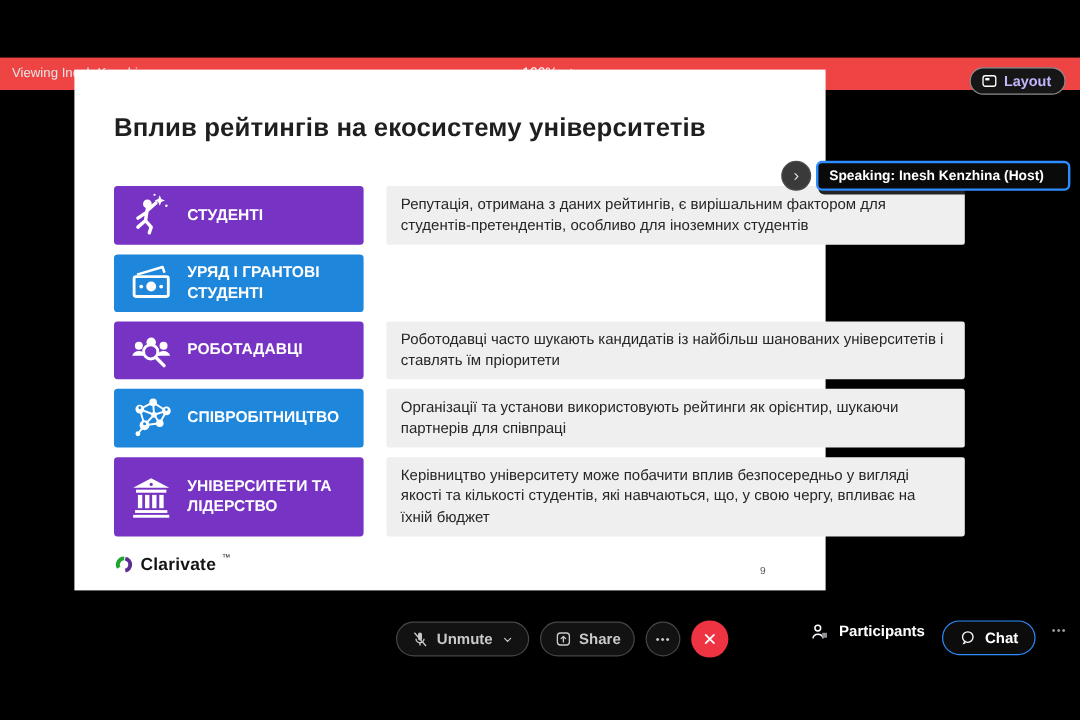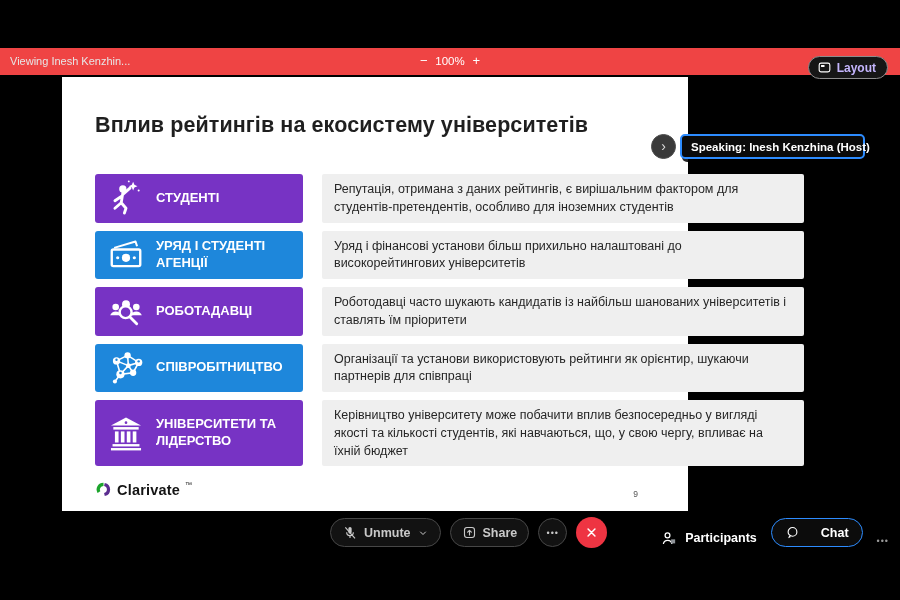--- a/index.html
+++ b/index.html
@@ -7,47 +7,47 @@
   .app { position:relative; width:900px; height:600px; background:#000; font-family:"Liberation Sans", sans-serif; }
 
   
   .topbar { position:absolute; top:48px; left:0; width:900px; height:27px; background:#ef4444; }
   .viewing-label { position:absolute; left:10px; top:7px; color:#e6e6e6; font-size:11px; }
   .zoom-controls { position:absolute; left:420px; top:6px; width:60px; display:flex; justify-content:space-between; align-items:center; color:#fff; font-size:11.5px; }
   .zoom-btn { cursor:pointer; font-size:13px; line-height:1; color:#fff; background:none; border:none; font-family:inherit; }
   .layout-btn { position:absolute; right:12px; top:56px; height:23px; display:flex; align-items:center; gap:5px; padding:0 11px 0 8px; border-radius:12px; background:#161616; border:1.5px solid #8d8d8d; color:#c4b5fd; font-size:12px; font-weight:700; cursor:pointer; font-family:inherit; }
 
   
-  .slide { position:absolute; left:62px; top:77px; width:626px; height:434px; background:#fff; }
+  .slide { position:absolute; left:62px; top:58px; width:626px; height:434px; background:#fff; }
   .slide-title { position:absolute; left:33px; top:36px; font-size:21.5px; font-weight:700; color:#1f1f1f; letter-spacing:.1px; }
   .slide-body { position:absolute; left:33px; top:97px; width:709px; display:flex; flex-direction:column; gap:8px; }
   .srow { display:flex; gap:19px; min-height:48px; align-items:stretch; }
   .cat { width:208px; flex-shrink:0; border-radius:3px; display:flex; align-items:center; gap:9px; padding:4px 8px 4px 10px; }
   .icon-wrap { width:42px; flex-shrink:0; display:flex; justify-content:center; align-items:center; }
   .icon-wrap svg { width:38px; height:38px; }
   .cat-label { color:#fff; font-weight:700; font-size:13px; line-height:1.3; }
   .desc { flex:1; background:#efefef; border-radius:2px; padding:7px 12px 6px 12px; font-size:12.5px; line-height:1.42; color:#262626; }
   .slide-footer { position:absolute; left:33px; bottom:13px; display:flex; align-items:center; gap:5px; }
   .logo-text { font-size:14.5px; font-weight:700; color:#141414; letter-spacing:.2px; }
   .logo-tm { font-size:7px; color:#141414; vertical-align:top; position:relative; top:-5px; }
   .page-number { position:absolute; right:50px; bottom:12px; font-size:8.5px; color:#555; }
 
   
   .speaking-wrap { position:absolute; left:651px; top:134px; display:flex; align-items:center; gap:4px; z-index:5; }
   .collapse-btn { width:25px; height:25px; border-radius:50%; background:#3a3a3a; border:1px solid #4d4d4d; color:#dcdcdc; font-size:14px; line-height:1; display:flex; align-items:center; justify-content:center; cursor:pointer; font-family:inherit; padding-bottom:2px; }
-  .speaking-banner { height:25px; width:185px; background:#0a0a0a; border:2px solid #2d8cff; border-radius:5px; color:#fff; font-size:11.5px; font-weight:600; display:flex; align-items:center; padding:0 9px; white-space:nowrap; box-shadow:2px 3px 0 rgba(0,0,0,.85); }
+  .speaking-banner { height:25px; width:212px; background:#0a0a0a; border:2px solid #2d8cff; border-radius:5px; color:#fff; font-size:11.5px; font-weight:600; display:flex; align-items:center; padding:0 9px; white-space:nowrap; box-shadow:2px 3px 0 rgba(0,0,0,.85); }
 
   
   .center-controls { position:absolute; left:330px; top:517px; display:flex; align-items:center; gap:9px; }
   .pill-btn { height:29px; display:flex; align-items:center; gap:6px; padding:0 11px; border-radius:15px; border:1px solid #474747; background:#121212; color:#c9c9c9; font-size:12.5px; font-weight:700; cursor:pointer; font-family:inherit; }
   .circle-btn { width:29px; height:29px; border-radius:50%; border:1px solid #474747; background:#121212; color:#c9c9c9; display:flex; align-items:center; justify-content:center; cursor:pointer; font-size:11px; letter-spacing:1px; font-family:inherit; }
   .leave-btn { width:31px; height:31px; border-radius:50%; border:none; display:flex; align-items:center; justify-content:center; cursor:pointer; }
-  .right-controls { position:absolute; right:11px; top:517px; display:flex; align-items:flex-end; gap:14px; height:30px; }
+  .right-controls { position:absolute; right:11px; top:517px; display:flex; align-items:flex-start; gap:14px; height:30px; }
   .flat-btn { display:flex; align-items:center; gap:7px; background:none; border:none; color:#fff; font-size:12.5px; font-weight:700; cursor:pointer; font-family:inherit; }
-  .chat-btn { height:29px; display:flex; align-items:center; gap:21px; padding:0 13px; border-radius:15px; border:1.5px solid #2d8cff; background:#0c0c0c; color:#fff; font-size:12.5px; font-weight:700; cursor:pointer; font-family:inherit; }
+  .chat-btn { height:29px; display:flex; align-items:center; gap:7px; padding:0 13px; border-radius:15px; border:1.5px solid #2d8cff; background:#0c0c0c; color:#fff; font-size:12.5px; font-weight:700; cursor:pointer; font-family:inherit; }
   .overflow-dots { color:#9a9a9a; font-size:12px; letter-spacing:1px; background:none; border:none; cursor:pointer; font-family:inherit; }
 </style>
 </head>
 <body>
 
 <div class="app">
 
   <div class="topbar">
     <div class="viewing-label">Viewing Inesh Kenzhin...</div>
     <div class="zoom-controls">
@@ -93,24 +93,21 @@
         <div class="cat" style="background: rgb(30, 135, 219); --box: #1e87db;">
           <span class="icon-wrap">
             <svg viewBox="0 0 48 48">
               <path d="M9 15L36 7l2 6" fill="none" stroke="#fff" stroke-width="2.6" stroke-linejoin="round"></path>
               <rect x="6" y="17" width="36" height="21" rx="2" fill="none" stroke="#fff" stroke-width="3"></rect>
               <circle cx="24" cy="27.5" r="5.2" fill="#fff"></circle>
               <circle cx="13.5" cy="27.5" r="2" fill="#fff"></circle>
               <circle cx="34.5" cy="27.5" r="2" fill="#fff"></circle>
             </svg>
           </span>
-          <span class="cat-label">УРЯД І СТУДЕНТІ АГЕНЦІЇ</span>
-        </div>
-        <div class="desc">
-          <span>Уряд і фінансові установи більш прихильно налаштовані до високорейтингових  університетів</span>
+          <span class="cat-label">УРЯД І ГРАНТОВІ СТУДЕНТІ</span>
         </div>
       </div>
 
       <div class="srow">
         <div class="cat" style="background: rgb(119, 51, 196); --box: #7733c4;">
           <span class="icon-wrap">
             <svg viewBox="0 0 48 48">
               <circle cx="11" cy="19" r="4.2" fill="#fff"></circle>
               <path d="M4 29.5a7.5 7.5 0 0 1 14 0z" fill="#fff"></path>
               <circle cx="37" cy="19" r="4.2" fill="#fff"></circle>

